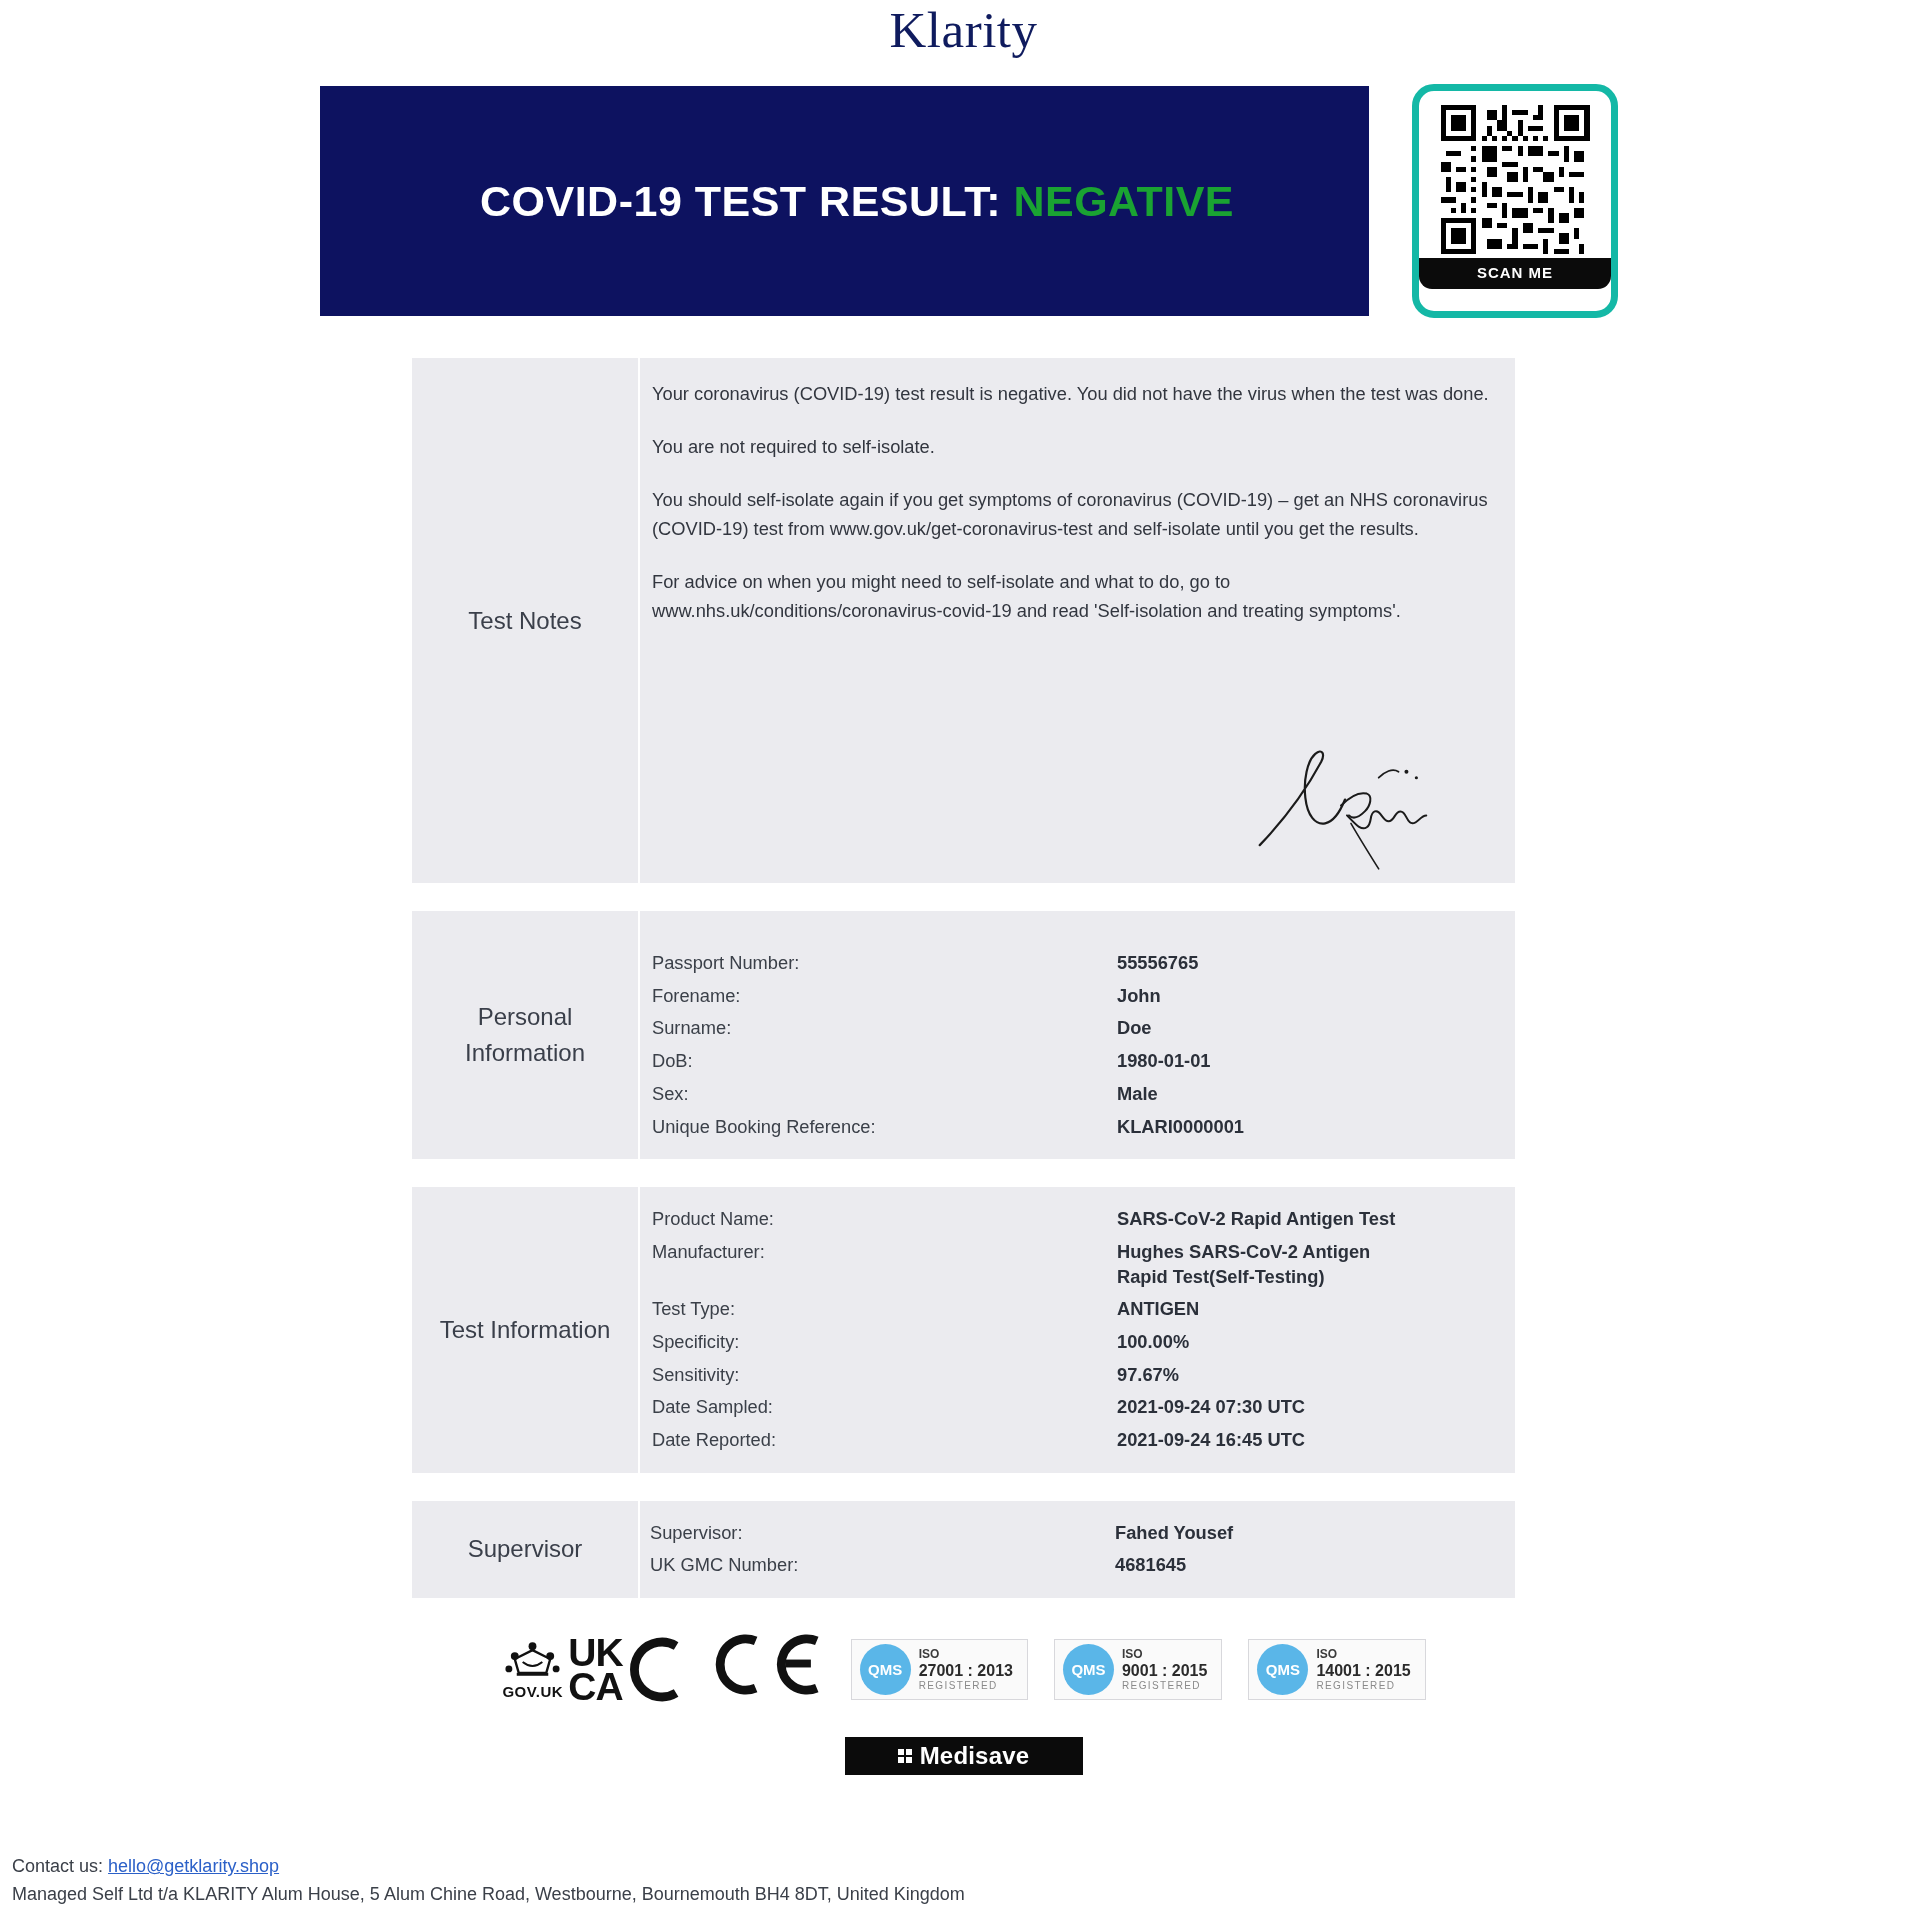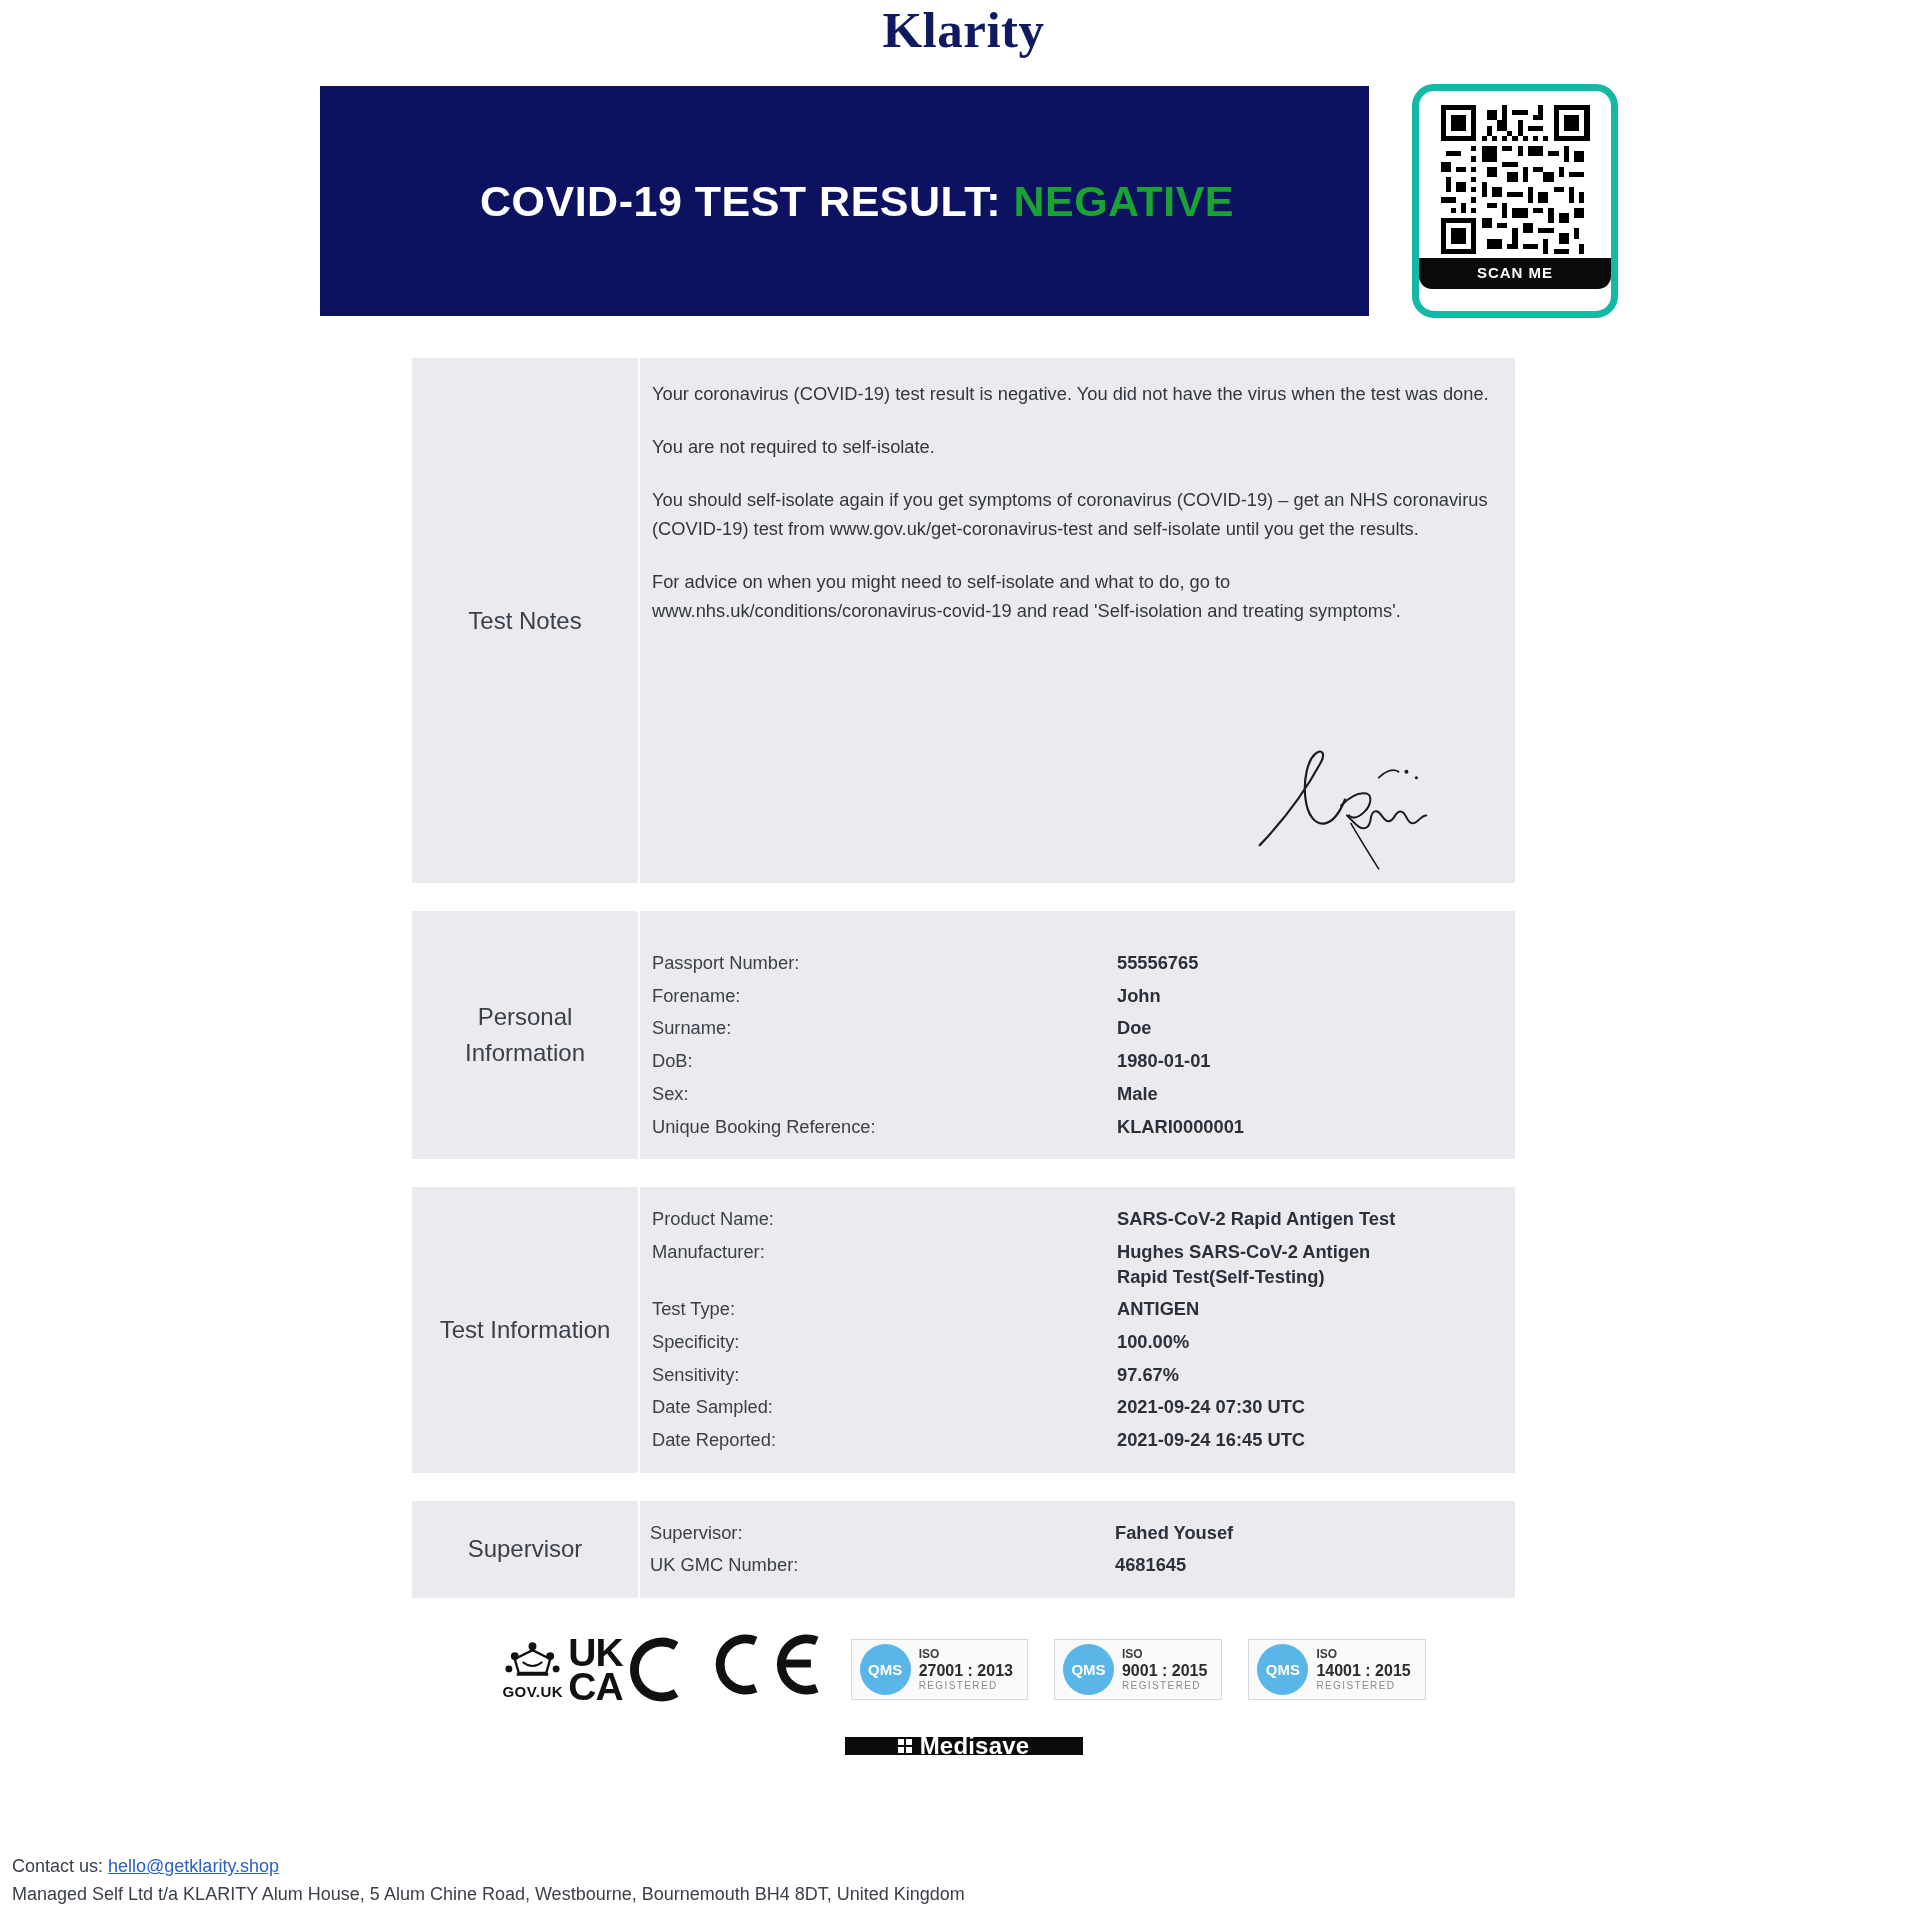--- a/index.html
+++ b/index.html
@@ -19,21 +19,21 @@
     width: 1927px;
     height: 1927px;
     position: relative;
     box-sizing: border-box;
   }
 
   
   .brand {
     text-align: center;
     font-family: "Liberation Serif", serif;
-    font-weight: bold;
+    font-weight: normal;
     font-size: 51px;
     color: #0f1b5e;
     letter-spacing: 0.5px;
     padding-top: 2px;
     line-height: 1.1;
   }
 
   
   .banner-row {
     position: relative;
@@ -232,21 +232,21 @@
   .iso-line1 { font-size: 12px; font-weight: bold; color: #3b3b3b; }
   .iso-line2 { font-size: 16px; font-weight: bold; color: #2b2b2b; }
   .iso-line3 { font-size: 10px; letter-spacing: 1.4px; color: #8a8a8a; }
 
   
   .medisave {
     width: 238px;
     margin: 22px auto 0 auto;
     background: #0b0b0b;
     color: #ffffff;
-    height: 18px;
+    height: 38px;
     display: flex;
     align-items: center;
     justify-content: center;
     gap: 8px;
     font-weight: bold;
     font-size: 24px;
     letter-spacing: 0.2px;
   }
   .medisave .dots {
     display: grid;

